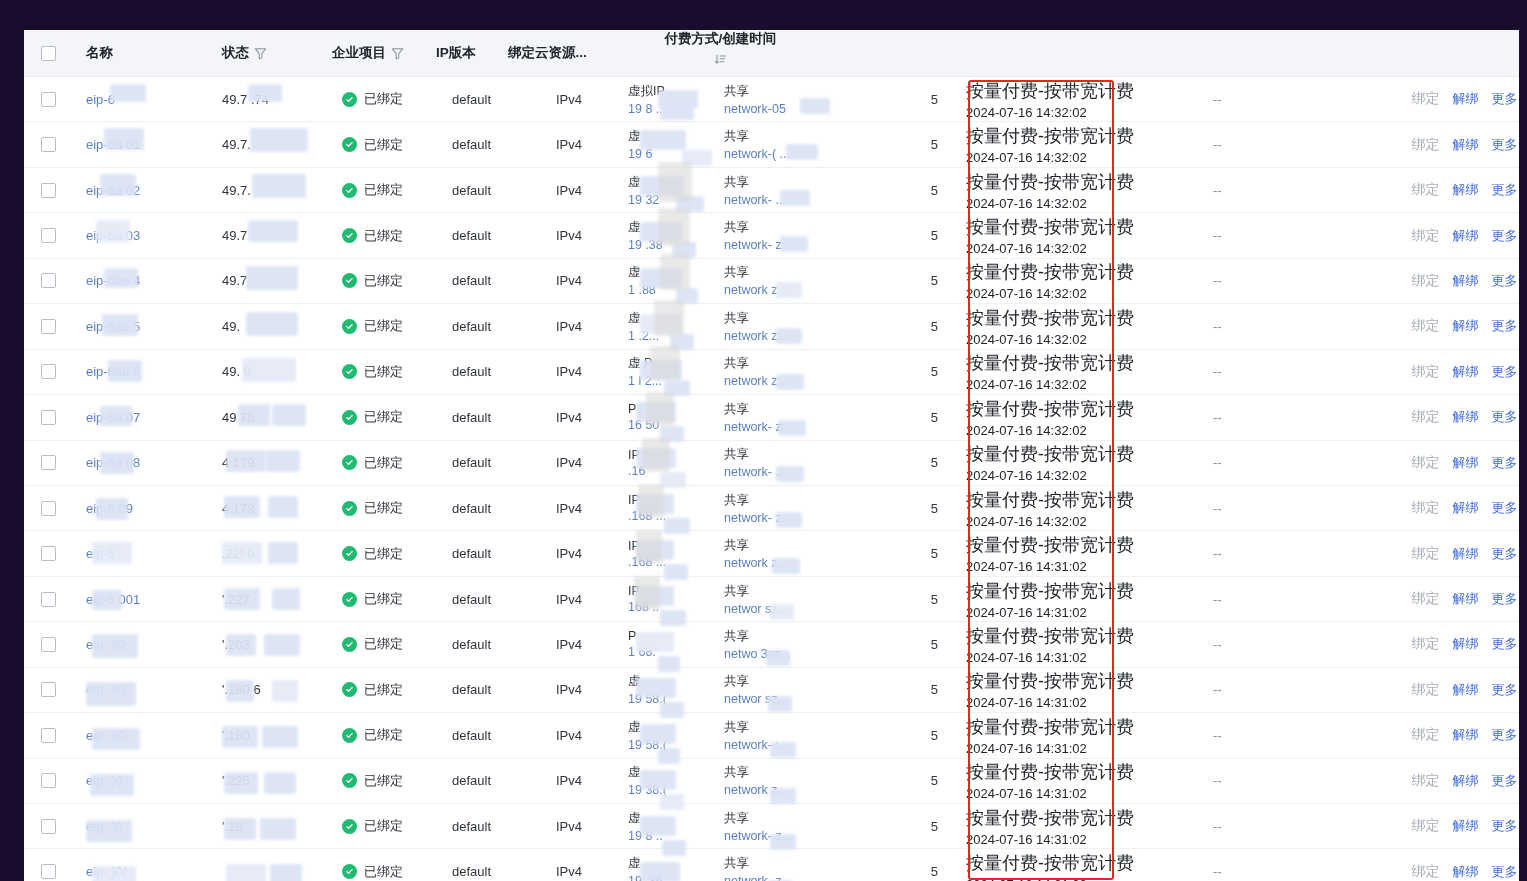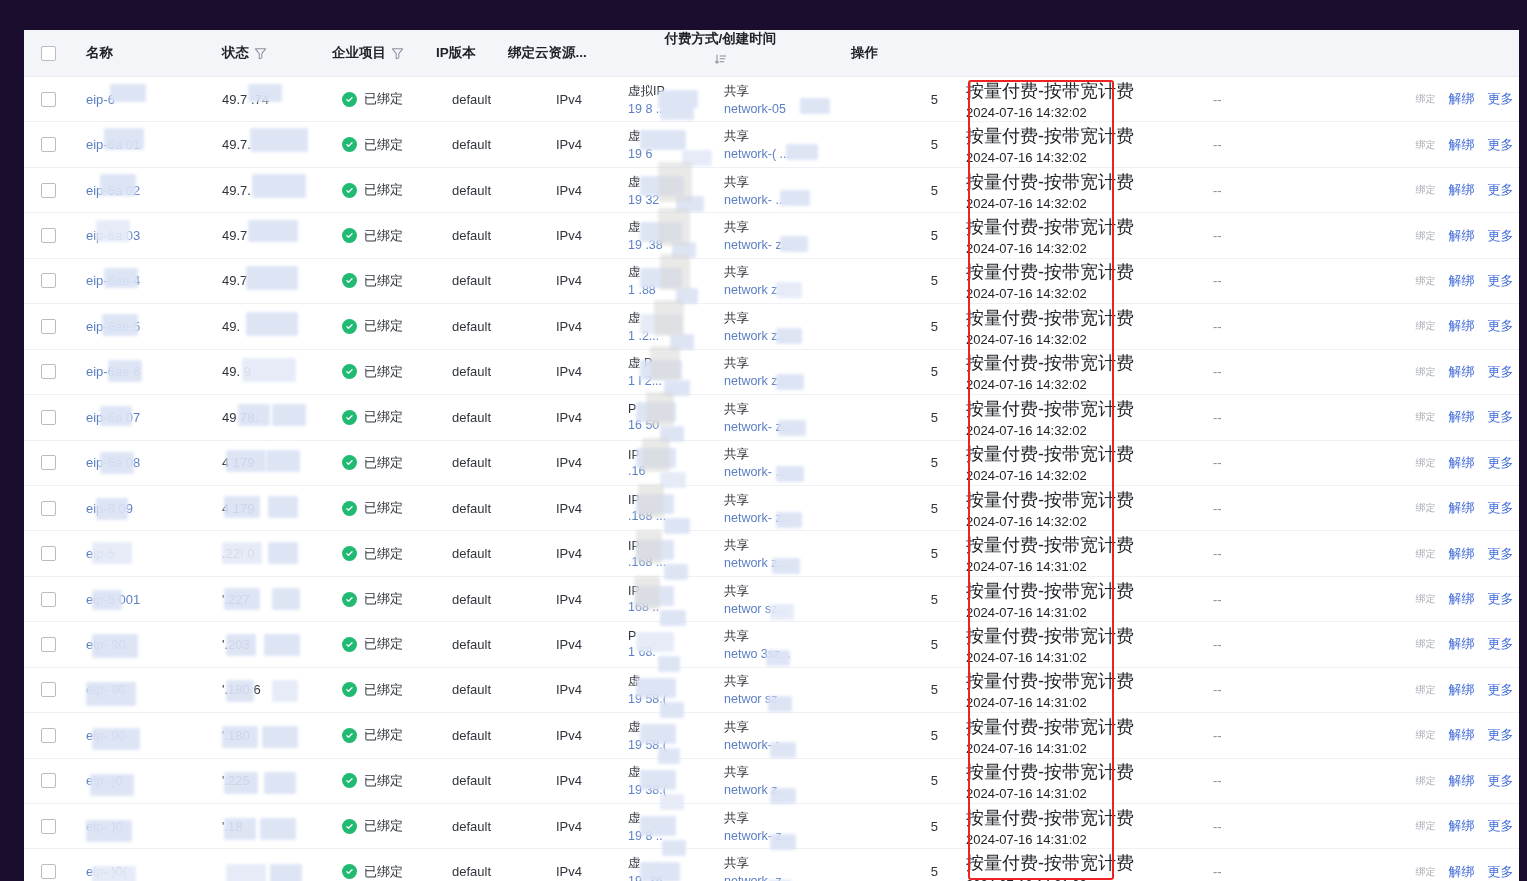--- a/index.html
+++ b/index.html
@@ -89,21 +89,21 @@
   .dot {
     width: 15px; height: 15px; border-radius: 50%; background: #21ba72;
     display: inline-flex; align-items: center; justify-content: center;
     flex: none;
   }
   .dot svg { display: block; }
   .state-tx { font-size: 13px; color: #30343d; }
 
   
   .ops { flex-direction: row; align-items: center; gap: 13px; }
-  .op-dis { color: #a9aeb8; font-size: 10px; }
+  .op-dis { color: #a9aeb8; font-size: 14px; }
   .op-en  { color: #3f6ad8; font-size: 13px; cursor: pointer; }
 
   
   .blur {
     position: absolute; background: #dbe3f5; border-radius: 2px;
     opacity: .92; pointer-events: none; z-index: 5;
     filter: blur(1.6px);
   }
   .blur.gray { background: #d8d8d6; }
   .blur.lite { background: #e4eaf7; }
@@ -171,23 +171,20 @@
         <span>付费方式/创建时间</span>
         <span class="sicon">
           <svg viewBox="0 0 14 14" width="13" height="13">
             <path d="M3.2 2.2v8.6M1.6 9.2l1.6 1.8 1.6-1.8" fill="none" stroke="#8a909c" stroke-width="1.1" stroke-linecap="round" stroke-linejoin="round"></path>
             <path d="M6.6 3.2h6M6.6 6.3h5M6.6 9.4h4" stroke="#8a909c" stroke-width="1.1" stroke-linecap="round"></path>
           </svg>
         </span>
       </div>
 
 
-      <div class="th c-ops">
-        <span>操作</span>
-      </div>
     </div>
 
     <div class="tbody" id="tbody">
         <div class="tr">
           <div class="td ctr c-check">
             <span class="cbox"></span>
           </div>
           <div class="td c-name">
             <span class="lnk">eip-6</span>
           </div>

